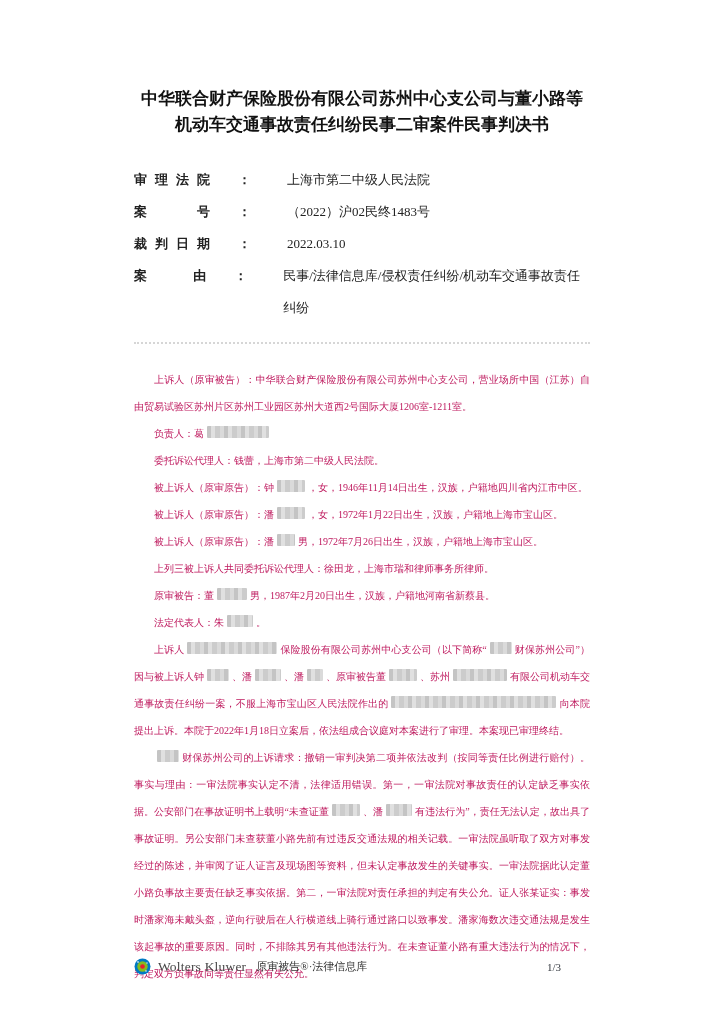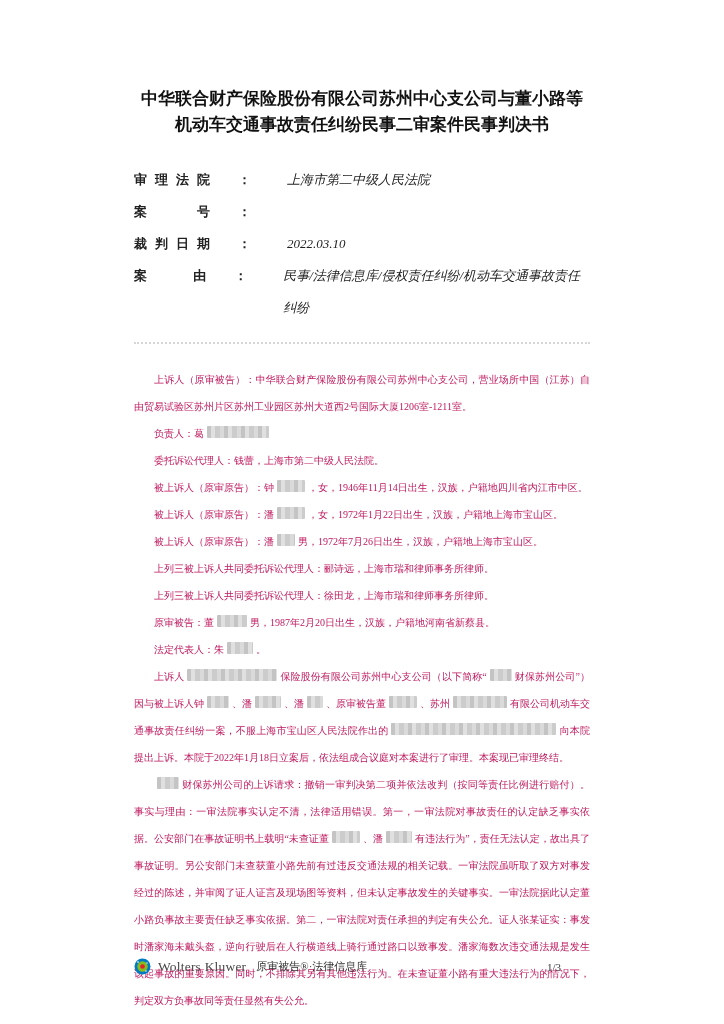--- a/index.html
+++ b/index.html
@@ -38,21 +38,21 @@
   }
   .meta-label {
     display: inline-block;
     width: 76px;
     font-weight: bold;
     text-align: justify;
     text-align-last: justify;
     white-space: nowrap;
   }
   .meta-colon { font-weight: bold; margin-right: 8px; }
-  .meta-value { font-weight: normal; font-style: italic; }
+  .meta-value { font-weight: normal; }
 
   .divider {
     margin-top: 18px;
     border-top: 2px dotted #d6d6d6;
     height: 0;
   }
 
   .body-text { margin-top: 22px; }
   .para {
     font-size: 10px;
@@ -110,20 +110,21 @@
 
     <div class="meta-block" id="meta-block">
         <div class="meta-row">
           <span class="meta-label">审理法院</span>
           <span class="meta-colon">：</span>
           <span class="meta-value">上海市第二中级人民法院</span>
         </div>
         <div class="meta-row">
           <span class="meta-label">案号</span>
           <span class="meta-colon">：</span>
+          <span class="meta-value">（2022）沪02民终1483号</span>
         </div>
         <div class="meta-row">
           <span class="meta-label">裁判日期</span>
           <span class="meta-colon">：</span>
           <span class="meta-value">2022.03.10</span>
         </div>
         <div class="meta-row">
           <span class="meta-label">案由</span>
           <span class="meta-colon">：</span>
           <span class="meta-value">民事/法律信息库/侵权责任纠纷/机动车交通事故责任纠纷</span>
@@ -132,21 +133,20 @@
 
     <div class="divider"></div>
 
     <div class="body-text" id="body-text">
         <p class="para">上诉人（原审被告）：中华联合财产保险股份有限公司苏州中心支公司，营业场所中国（江苏）自由贸易试验区苏州片区苏州工业园区苏州大道西2号国际大厦1206室-1211室。</p>
         <p class="para">负责人：葛<span class="redact" style="width: 62px;"></span></p>
         <p class="para">委托诉讼代理人：钱蕾，上海市第二中级人民法院。</p>
         <p class="para">被上诉人（原审原告）：钟<span class="redact" style="width: 28px;"></span>，女，1946年11月14日出生，汉族，户籍地四川省内江市中区。</p>
         <p class="para">被上诉人（原审原告）：潘<span class="redact" style="width: 28px;"></span>，女，1972年1月22日出生，汉族，户籍地上海市宝山区。</p>
         <p class="para">被上诉人（原审原告）：潘<span class="redact" style="width: 18px;"></span>男，1972年7月26日出生，汉族，户籍地上海市宝山区。</p>
-        <p class="para">上列三被上诉人共同委托诉讼代理人：郦诗远，上海市瑞和律师事务所律师。</p>
         <p class="para">上列三被上诉人共同委托诉讼代理人：徐田龙，上海市瑞和律师事务所律师。</p>
         <p class="para">原审被告：董<span class="redact" style="width: 30px;"></span>男，1987年2月20日出生，汉族，户籍地河南省新蔡县。</p>
         <p class="para">法定代表人：朱<span class="redact" style="width: 26px;"></span>。</p>
         <p class="para">上诉人<span class="redact" style="width: 90px;"></span>保险股份有限公司苏州中心支公司（以下简称“<span class="redact" style="width: 22px;"></span>财保苏州公司”）因与被上诉人钟<span class="redact" style="width: 22px;"></span>、潘<span class="redact" style="width: 26px;"></span>、潘<span class="redact" style="width: 16px;"></span>、原审被告董<span class="redact" style="width: 28px;"></span>、苏州<span class="redact" style="width: 54px;"></span>有限公司机动车交通事故责任纠纷一案，不服上海市宝山区人民法院作出的<span class="redact" style="width: 165px;"></span>向本院提出上诉。本院于2022年1月18日立案后，依法组成合议庭对本案进行了审理。本案现已审理终结。</p>
         <p class="para"><span class="redact" style="width: 22px;"></span>财保苏州公司的上诉请求：撤销一审判决第二项并依法改判（按同等责任比例进行赔付）。事实与理由：一审法院事实认定不清，法律适用错误。第一，一审法院对事故责任的认定缺乏事实依据。公安部门在事故证明书上载明“未查证董<span class="redact" style="width: 28px;"></span>、潘<span class="redact" style="width: 26px;"></span>有违法行为”，责任无法认定，故出具了事故证明。另公安部门未查获董小路先前有过违反交通法规的相关记载。一审法院虽听取了双方对事发经过的陈述，并审阅了证人证言及现场图等资料，但未认定事故发生的关键事实。一审法院据此认定董小路负事故主要责任缺乏事实依据。第二，一审法院对责任承担的判定有失公允。证人张某证实：事发时潘家海未戴头盔，逆向行驶后在人行横道线上骑行通过路口以致事发。潘家海数次违交通法规是发生该起事故的重要原因。同时，不排除其另有其他违法行为。在未查证董小路有重大违法行为的情况下，判定双方负事故同等责任显然有失公允。</p>
       </div>
   </div>
 
   <div class="footer">
     <div class="footer-left">

